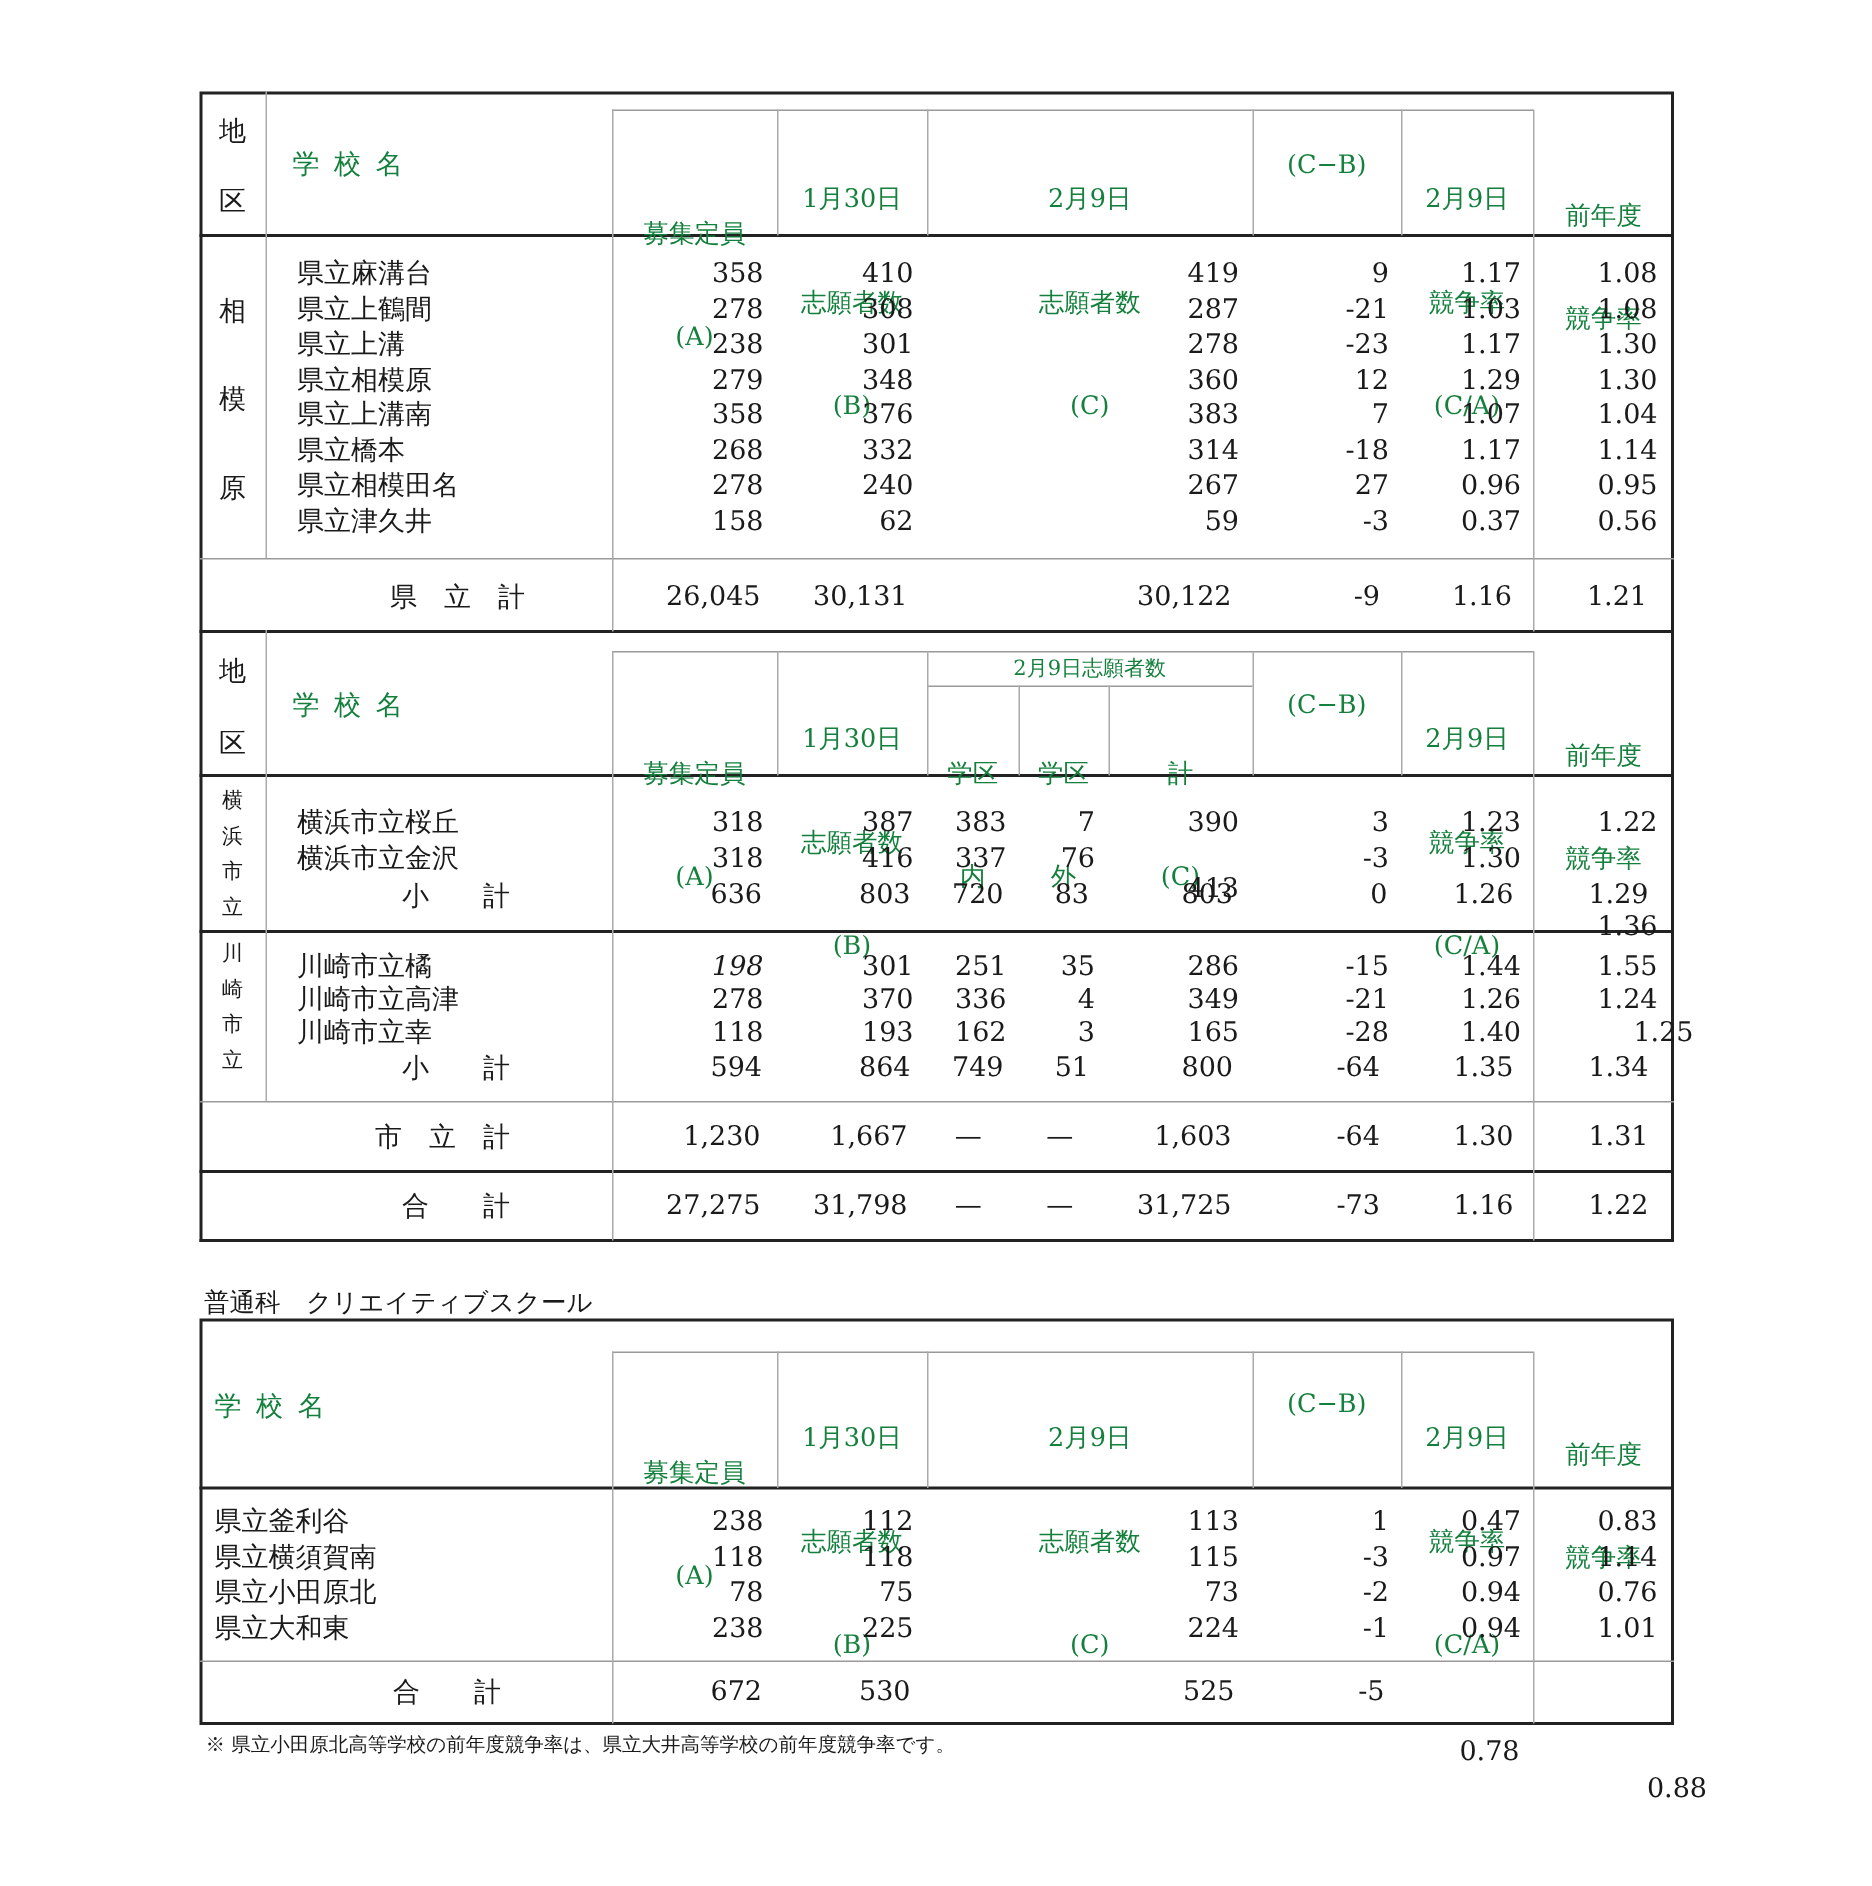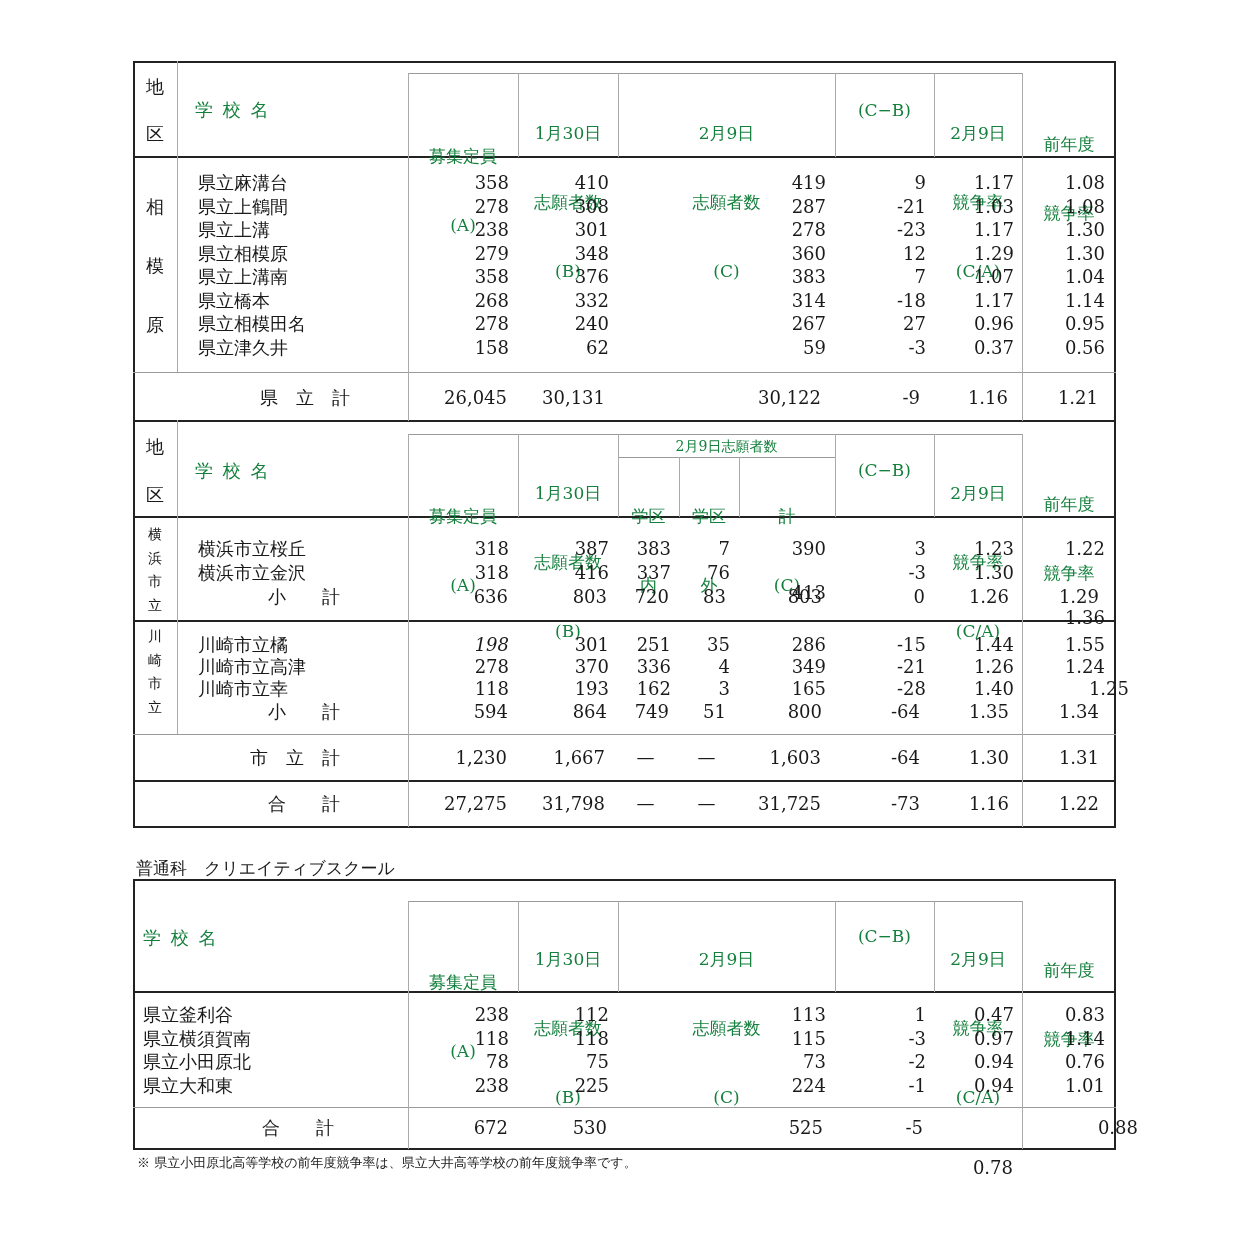--- a/index.html
+++ b/index.html
@@ -410,17 +410,17 @@
     <div class="num" style="position:static">1.01</div>
   </div>
 
   <div>
     <div class="tot" style="left:262px;top:1116px;">合　　計</div>
     <div class="num" style="left:408px;top:1116px;width:100px;">672</div>
     <div class="num" style="left:518px;top:1116px;width:89px;">530</div>
     <div class="num" style="left:618px;top:1116px;width:205px;">525</div>
     <div class="num" style="left:835px;top:1116px;width:88px;">-5</div>
     <div class="num" style="left:934px;top:1116px;width:79px;margin-top:40px;">0.78</div>
-    <div class="num" style="left:1022px;top:1116px;width:82px;padding-left:34px;">0.88</div>
+    <div class="num" style="left:1022px;top:1181px;width:82px;padding-left:34px;">0.88</div>
   </div>
 </div>
 
 <div class="foot" style="left:137px;top:1154px;">※ 県立小田原北高等学校の前年度競争率は、県立大井高等学校の前年度競争率です。</div>
 
 </body></html>

